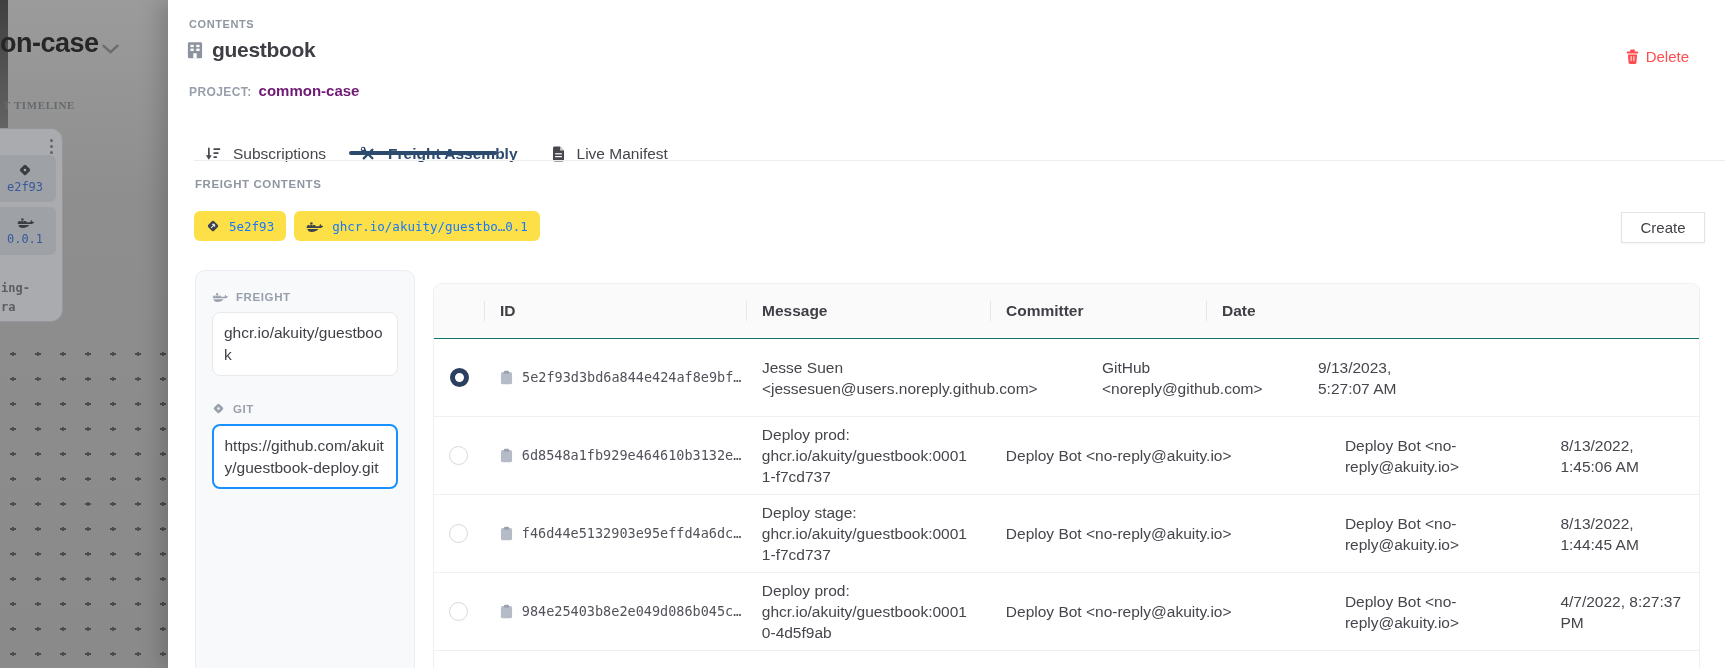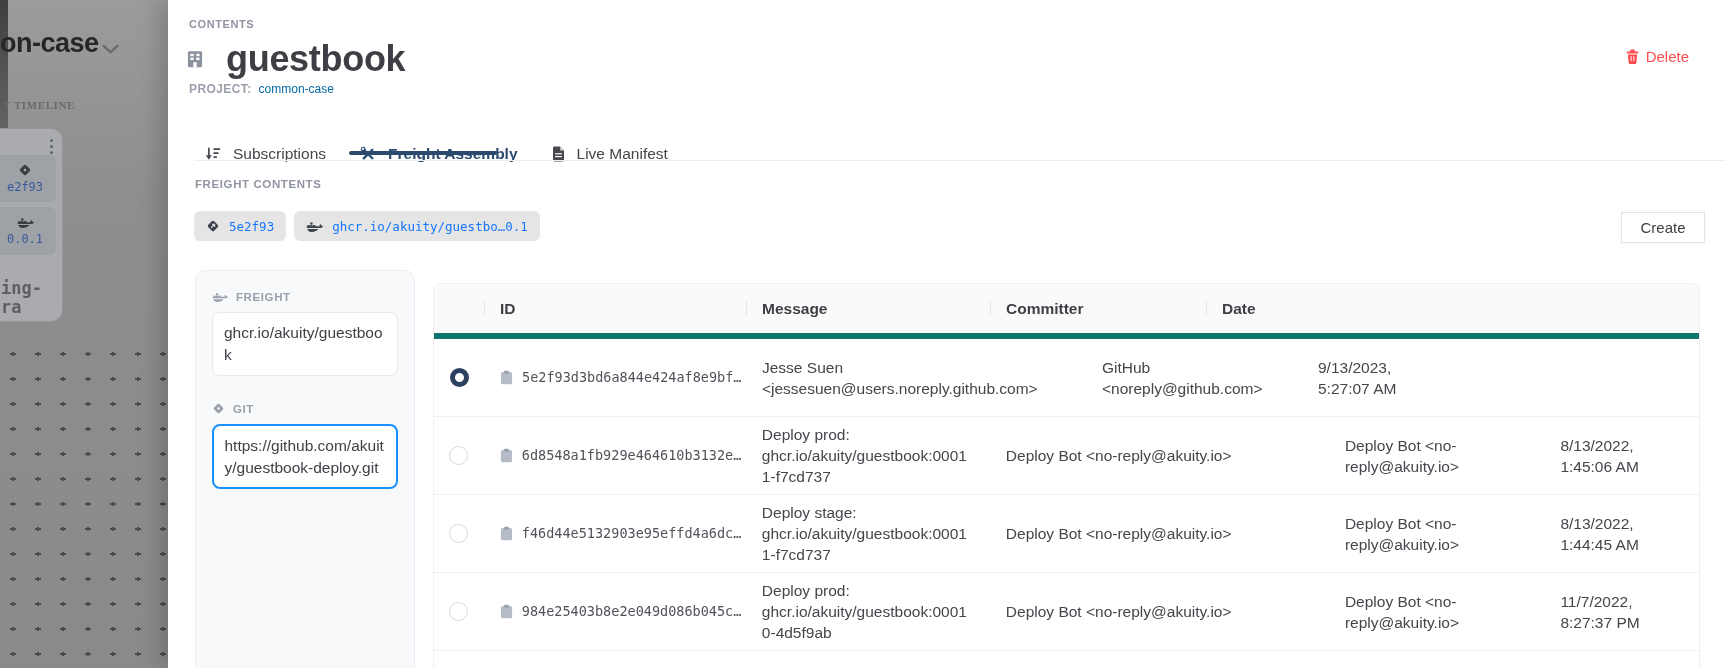--- a/index.html
+++ b/index.html
@@ -19,45 +19,45 @@
   .bg-card { position:absolute; left:-42px; top:128px; width:105px; height:194px;
         background:#a9abae; border:1.5px solid #94969a; border-radius:12px; }
   .bg-card-dots { position:absolute; right:9px; top:10px; display:flex; flex-direction:column; gap:3px; }
   .bg-card-dots i { width:3px; height:3px; border-radius:50%; background:#606368; }
   .bg-chip { position:absolute; left:35px; width:62px; border-radius:6px; background:#9ea1a6;
         display:flex; flex-direction:column; align-items:center; justify-content:center; gap:3px; }
   .bg-chip.c1 { top:26px; height:47px; }
   .bg-chip.c2 { top:78px; height:48px; }
   .bg-chip .t { font-family:"DejaVu Sans Mono", monospace; font-size:12px; color:#37599b; }
   .bg-stage { position:absolute; left:42px; top:150px; font-family:"DejaVu Sans Mono", monospace;
-        font-size:17px; font-weight:700; color:#5c5e61; line-height:19px; }
+        font-size:12px; font-weight:700; color:#5c5e61; line-height:19px; }
 
   
   .panel { position:absolute; left:168px; top:0; width:1557px; height:668px; background:#fff;
         box-shadow:-8px 0 20px rgba(0,0,0,0.18); }
 
   .eyebrow { position:absolute; left:21px; top:18px; font-size:11px; font-weight:700; color:#8f95a1; letter-spacing:0.6px; }
   .title-row { position:absolute; left:19px; top:38px; display:flex; align-items:center; gap:9px; }
-  .title-row h1 { font-size:36px; font-weight:700; color:#3e3e44; letter-spacing:-0.3px;margin-left:14px; }
+  .title-row h1 { font-size:21px; font-weight:700; color:#3e3e44; letter-spacing:-0.3px; }
   .project-row { position:absolute; left:21px; top:82px; display:flex; align-items:baseline; gap:7px; }
   .project-row .pl { font-size:12px; font-weight:700; color:#999fab; letter-spacing:0.4px; }
-  .project-row .pv { font-size:12px; font-weight:400; color:#0369a1; }
+  .project-row .pv { font-size:15px; font-weight:700; color:#701a75; }
 
   .delete-btn { position:absolute; right:36px; top:48px; display:flex; align-items:center; gap:7px;
         font-size:15px; color:#ff4d4f; cursor:pointer; }
 
   .tabs { position:absolute; left:37px; top:142px; height:24px; display:flex; align-items:center; }
   .tab { display:flex; align-items:center; gap:12px; margin-right:34px; font-size:15.5px; color:#45464c; cursor:pointer; }
   .tab.active { color:#2c4a6e; font-weight:700; }
   .ink-bar { position:absolute; left:181px; top:151px; width:148px; height:3.5px; background:#2c4a6e; border-radius:2px; }
   .tabs-divider { position:absolute; left:26px; right:0; top:160px; height:1px; background:#ededed; }
 
   .fc-label { position:absolute; left:27px; top:178px; font-size:11.5px; font-weight:700; color:#8f95a1; letter-spacing:0.6px; }
   .chips { position:absolute; left:26px; top:211px; display:flex; gap:8px; }
-  .chip { height:30px; border-radius:6px; background:#e5e5e5; padding:12px 12px;
+  .chip { height:30px; border-radius:6px; background:#fde047; padding:12px 12px;
         display:flex; align-items:center; gap:9px; cursor:pointer; }
   .chip .t { font-family:"DejaVu Sans Mono", monospace; font-size:12.5px; color:#1677ff; }
   .chip svg { color:#3d434c; }
 
   .create-btn { position:absolute; right:20px; top:212px; width:84px; height:31px; border-radius:0;
         background:#fff; border:1px solid #e3e3e6; box-shadow:0 1px 2px rgba(0,0,0,0.04);
         display:flex; align-items:center; justify-content:center; font-size:15px; color:#3f3f46; cursor:pointer; }
 
   
   .sidebar { position:absolute; left:27px; top:270px; width:220px; height:412px;
@@ -66,21 +66,21 @@
         color:#99a0ab; letter-spacing:0.6px; }
   .sb-input { margin-top:9px; background:#fff; border:1.5px solid #e7e9ec; border-radius:8px;
         padding:9px 11px; font-size:15.5px; color:#3f3f46; line-height:22px;
         overflow-wrap:break-word; word-break:break-word; cursor:pointer; }
   .sb-input.selected { border:2px solid #1890ff; padding:8.5px 10.5px; }
   .sb-gap { height:26px; }
 
   
   .table-card { position:absolute; left:265px; top:283px; width:1267px; height:520px;
         background:#fff; border:1px solid #f0f0f0; border-radius:8px 8px 0 0; overflow:hidden; }
-  .thead { height:55px; background:#fafafa; border-bottom:6px solid #0f766e;
+  .thead { height:55px; background:#fafafa; border-bottom:1px solid #0f766e;
         display:flex; align-items:stretch; }
   .th { display:flex; align-items:center; padding:0 16px; position:relative;
         font-size:15.5px; font-weight:700; color:#3f3f46; }
   .th.sep::before { content:""; position:absolute; left:0; top:17px; bottom:17px; width:1px; background:#e6e6e6; }
   .trow { display:flex; align-items:center; min-height:78px; border-bottom:1px solid #f0f0f0; cursor:pointer; }
   .cell { padding:0 16px; font-size:15.5px; color:#45464c; line-height:21px; overflow-wrap:break-word; }
   .col-radio { width:50px; }
   .col-id    { width:262px; }
   .col-msg   { width:244px; }
   .col-author{ width:340px; }
@@ -349,18 +349,18 @@
         <svg width="13" height="15" viewBox="0 0 14 16">
                 <rect x="1" y="2.2" width="12" height="13.2" rx="2" fill="#b6bcc7"></rect>
                 <rect x="4.2" y="0.6" width="5.6" height="3.4" rx="1.4" fill="#9aa2af"></rect>
               </svg>
       </span>
       <span class="mono">984e25403b8e2e049d086b045c…</span>
     </div>
     <div class="cell col-msg">Deploy prod: ghcr.io/akuity/guestbook:00010-4d5f9ab</div>
     <div class="cell col-author">Deploy Bot &lt;no-reply@akuity.io&gt;</div>
     <div class="cell col-comm">Deploy Bot &lt;no-reply@akuity.io&gt;</div>
-    <div class="cell col-date">11/7/2022, 8:27:37 PM</div>
+    <div class="cell col-date">4/7/2022, 8:27:37 PM</div>
   </div>
 </div>
   </div>
 
 </div>
 
 </body></html>

